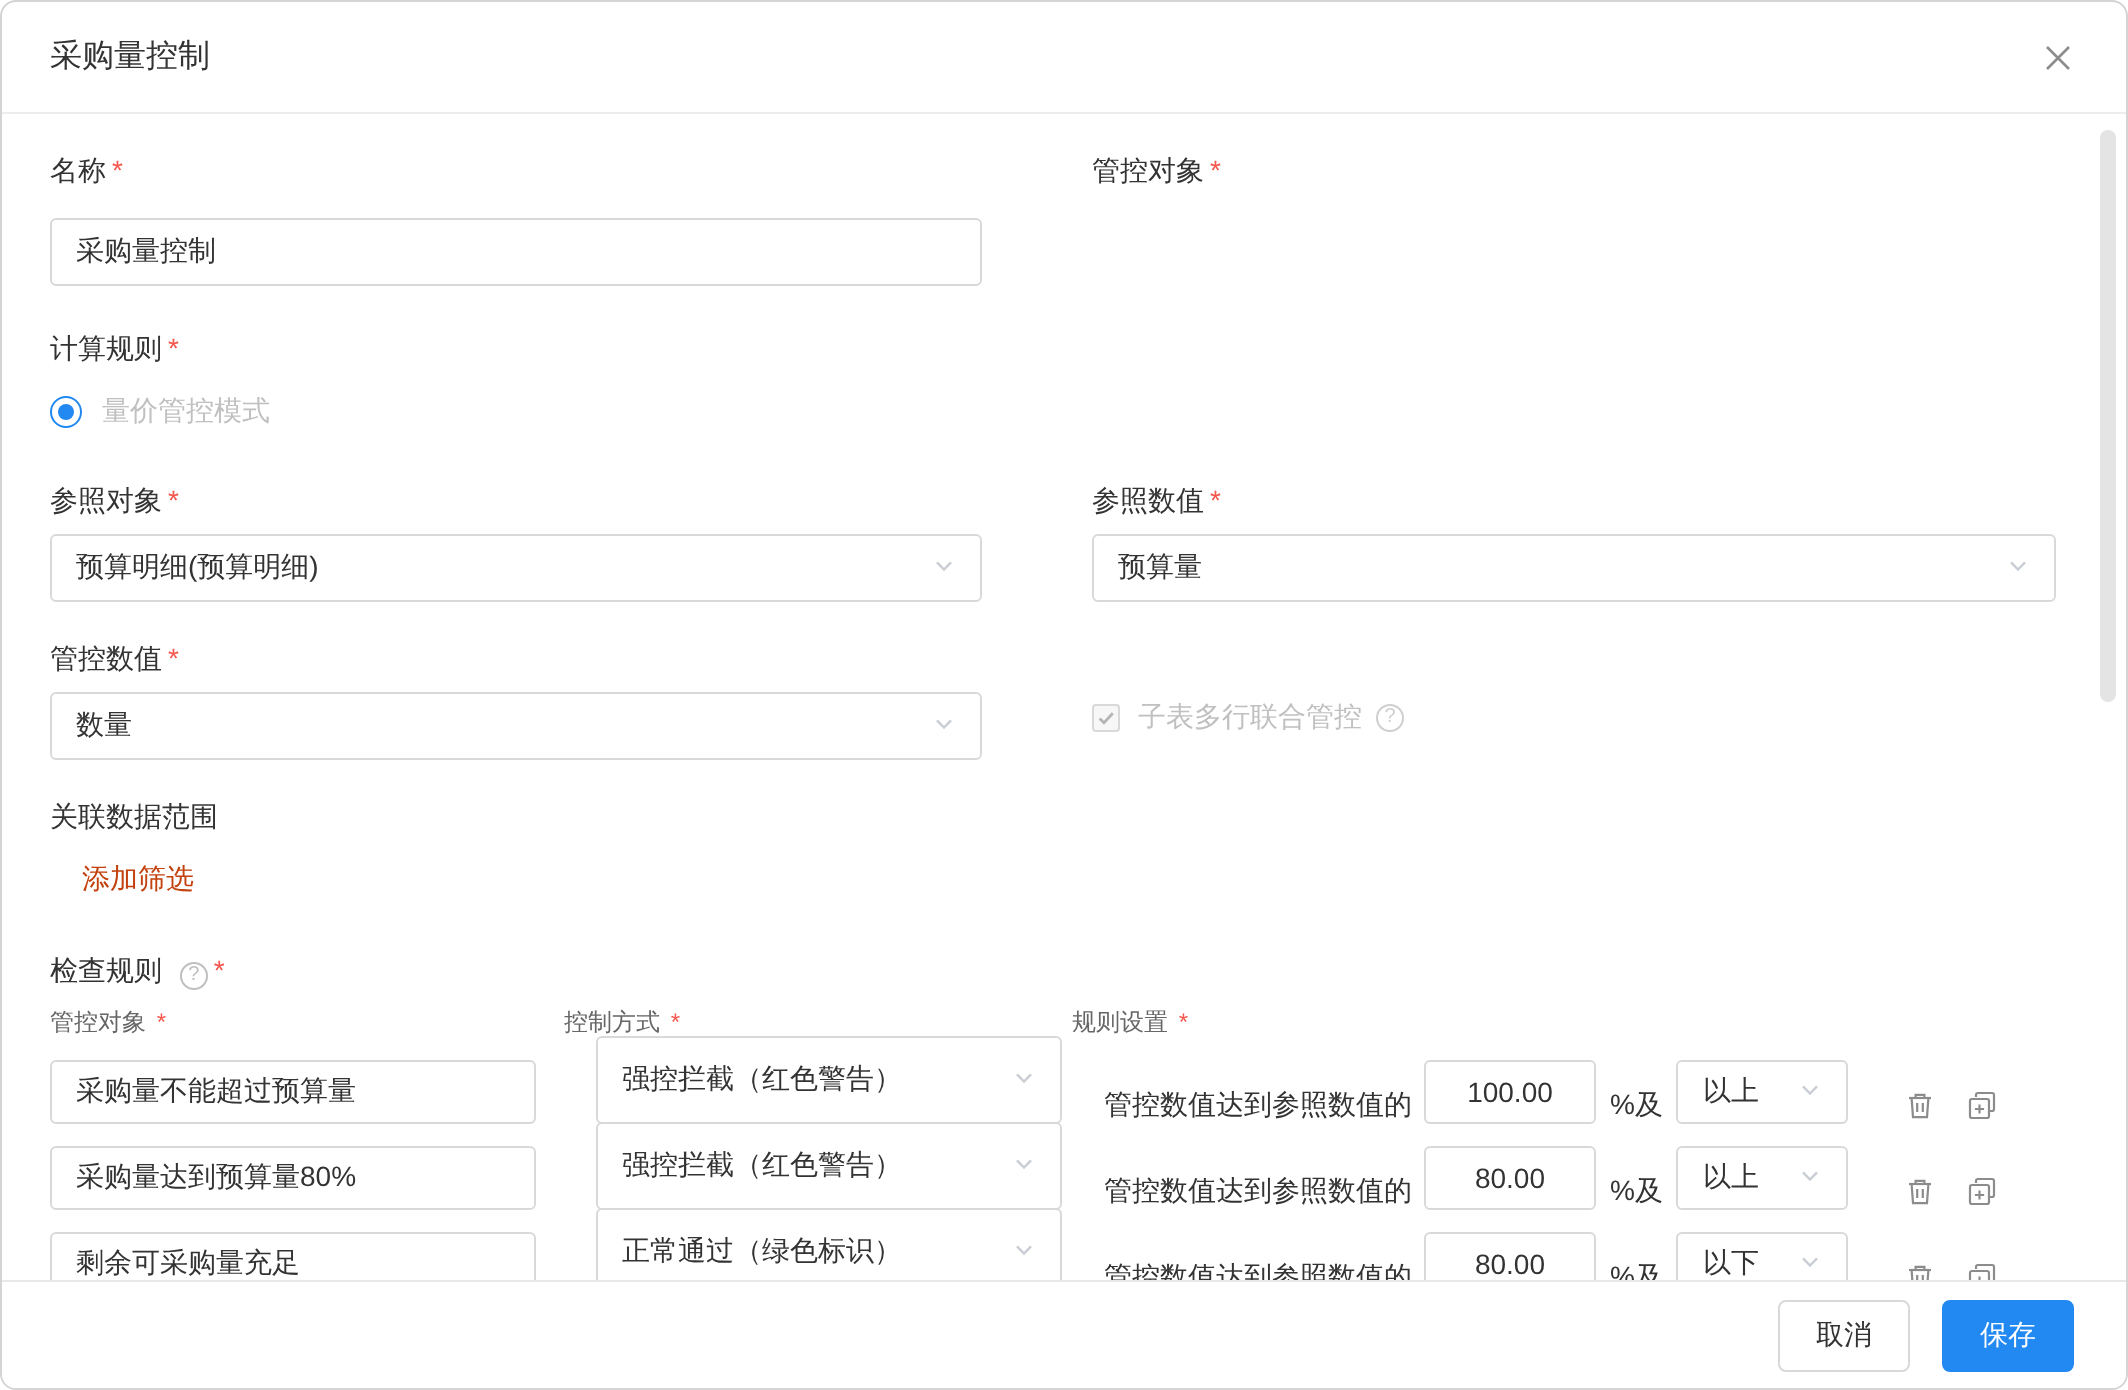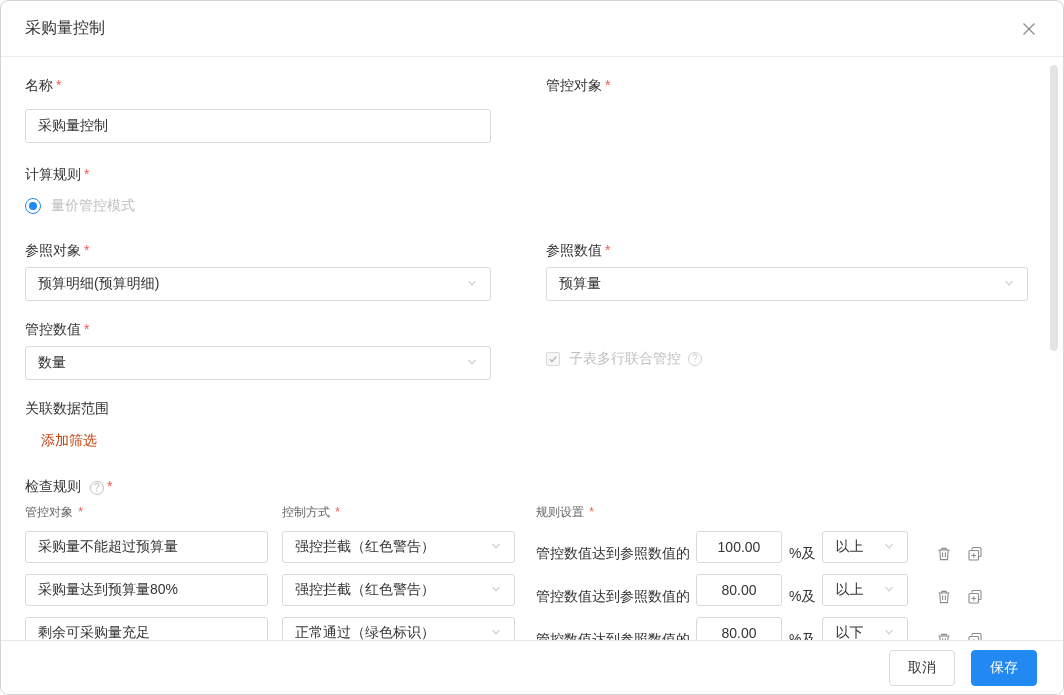--- a/index.html
+++ b/index.html
@@ -52,21 +52,21 @@
   
   .link{ color:#c2410c; font-size:14px; cursor:pointer; display:inline-block; }
   
   .rule-headers{ display:flex; margin-top:8px; font-size:12px; color:#666; height:16px; line-height:16px; }
   .rh-prompt{ width:257px; flex:none; }
   .rh-mode{ width:254px; flex:none; }
   .rh-setting{ flex:none; }
   .rh .req{ margin-left:2px; }
   .rule-row{ display:flex; align-items:flex-end; margin-top:11px; height:32px; }
   .rr-prompt{ width:243px; height:32px; margin-right:14px; flex:none; }
-  .rr-mode{ width:233px; height:32px; margin-right:21px; flex:none; }
+  .rr-mode{ width:233px; height:44px; margin-right:21px; flex:none;margin-left:16px; }
   .rr-prefix{ font-size:14px; color:#333; flex:none; }
   .rr-num{ width:86px; height:32px; margin-left:6px; text-align:center; flex:none; }
   .rr-unit{ font-size:14px; color:#333; margin-left:7px; flex:none; }
   .rr-bound{ width:86px; height:32px; margin-left:7px; flex:none; }
   .icon-btn{ background:none; border:none; cursor:pointer; width:18px; height:18px;
     display:flex; align-items:center; justify-content:center; padding:0; }
   .rr-del{ margin-left:27px; }
   .rr-dup{ margin-left:13px; }
   
   .scroll-thumb{ position:absolute; right:5px; top:64px; width:8px; height:286px;

